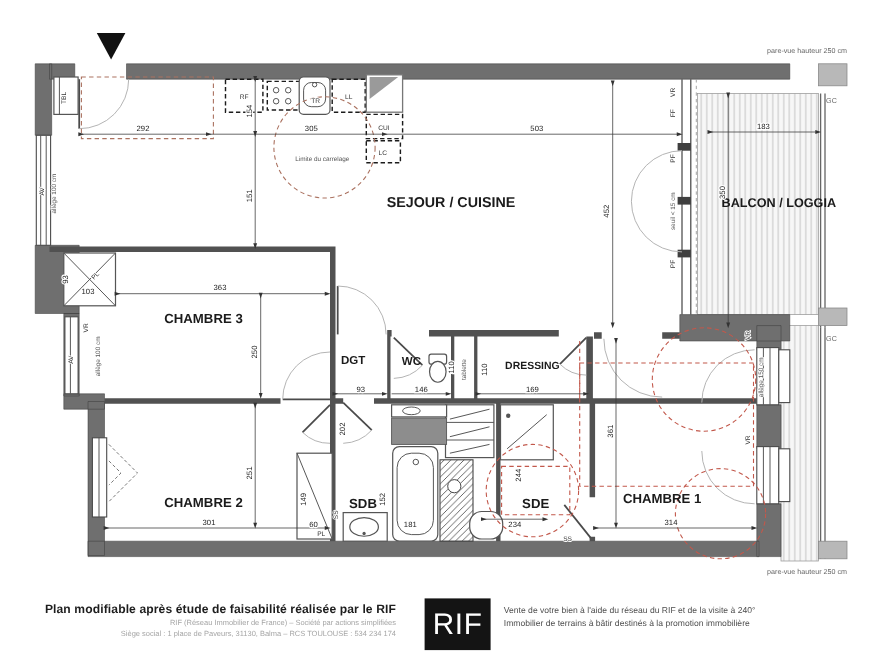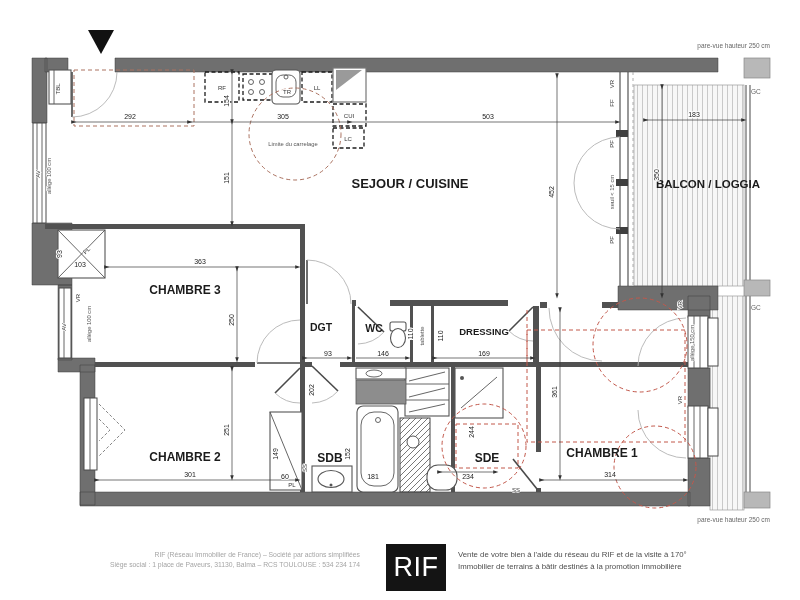--- a/index.html
+++ b/index.html
@@ -284,23 +284,24 @@
   <text class="dim" x="350" y="454" text-anchor="middle" transform="rotate(-90 350 454)">152</text>
   <text class="dim" x="373" y="479" text-anchor="middle">181</text>
   <text class="dim" x="468" y="479" text-anchor="middle">234</text>
   <text class="dim" x="474" y="432" text-anchor="middle" transform="rotate(-90 474 432)">244</text>
   <text class="dim" x="610" y="477" text-anchor="middle">314</text>
   <text class="dim" x="557" y="392" text-anchor="middle" transform="rotate(-90 557 392)">361</text>
 </svg>
 
 
 <div class="footer-left">
+  <div class="footer-title">Plan modifiable après étude de faisabilité réalisée par le RIF</div>
   <div class="footer-sub">
     <div>RIF (Réseau Immobilier de France) – Société par actions simplifiées</div>
     <div>Siège social : 1 place de Paveurs, 31130, Balma – RCS TOULOUSE : 534 234 174</div>
   </div>
 </div>
 <div class="rif-logo">RIF</div>
 <div class="footer-right">
-  <div>Vente de votre bien à l'aide du réseau du RIF et de la visite à 170°</div>
+  <div>Vente de votre bien à l'aide du réseau du RIF et de la visite à 240°</div>
   <div>Immobilier de terrains à bâtir destinés à la promotion immobilière</div>
 </div>
 </div>
 
 </body></html>

